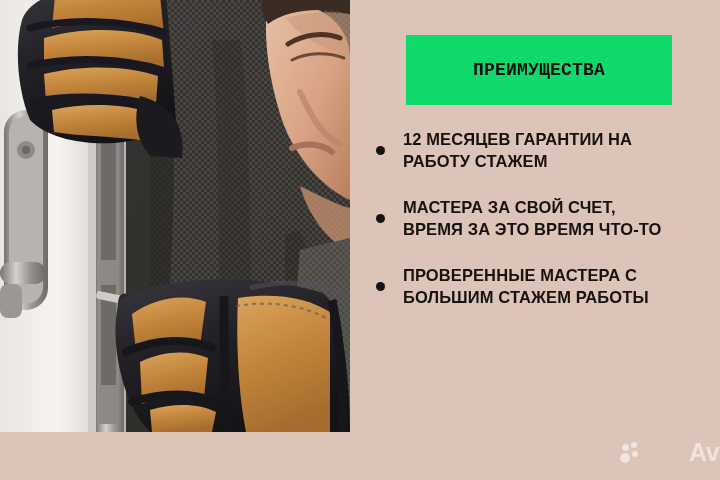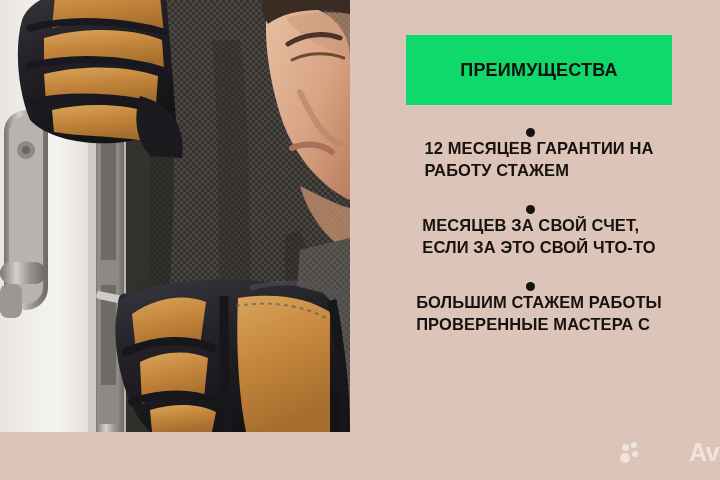--- a/index.html
+++ b/index.html
@@ -37,20 +37,21 @@
     top: 35px;
     width: 266px;
     height: 70px;
     background: #10d96c;
     display: flex;
     flex-direction: column;
     align-items: center;
     justify-content: center;
     box-sizing: border-box;
     padding: 0 18px;
+    font-family: Liberation Mono, monospace;
   }
   .headline-line {
     color: #101010;
     font-size: 18px;
     font-weight: bold;
     letter-spacing: 0.2px;
     line-height: 24px;
     text-align: center;
     white-space: nowrap;
   }
@@ -59,21 +60,20 @@
     position: absolute;
     left: 376px;
     top: 128px;
     width: 326px;
   }
   .bullet-row {
     position: relative;
     display: flex;
     align-items: center;
     margin-bottom: 24px;
-    flex-direction: column;
   }
   .bullet-dot {
     flex: 0 0 auto;
     width: 9px;
     height: 9px;
     border-radius: 50%;
     background: #17120f;
     margin-right: 18px;
   }
   .bullet-text {
@@ -263,30 +263,30 @@
       <span class="bullet-dot"></span>
       <span class="bullet-text">
         <span class="ln">12 МЕСЯЦЕВ ГАРАНТИИ НА</span>
         <span class="ln">РАБОТУ СТАЖЕМ</span>
       </span>
     </div>
 
     <div class="bullet-row">
       <span class="bullet-dot"></span>
       <span class="bullet-text">
-        <span class="ln">МЕСЯЦЕВ ЗА СВОЙ СЧЕТ,</span>
-        <span class="ln">ЕСЛИ ЗА ЭТО СВОЙ ЧТО-ТО</span>
+        <span class="ln">МАСТЕРА ЗА СВОЙ СЧЕТ,</span>
+        <span class="ln">ВРЕМЯ ЗА ЭТО ВРЕМЯ ЧТО-ТО</span>
       </span>
     </div>
 
     <div class="bullet-row">
       <span class="bullet-dot"></span>
       <span class="bullet-text">
+        <span class="ln">ПРОВЕРЕННЫЕ МАСТЕРА С</span>
         <span class="ln">БОЛЬШИМ СТАЖЕМ РАБОТЫ</span>
-        <span class="ln">ПРОВЕРЕННЫЕ МАСТЕРА С</span>
       </span>
     </div>
 
   </div>
 
   <div class="watermark">
     <span class="wm-dots">
       <i class="wm-d1"></i>
         <i class="wm-d2"></i>
         <i class="wm-d3"></i>

